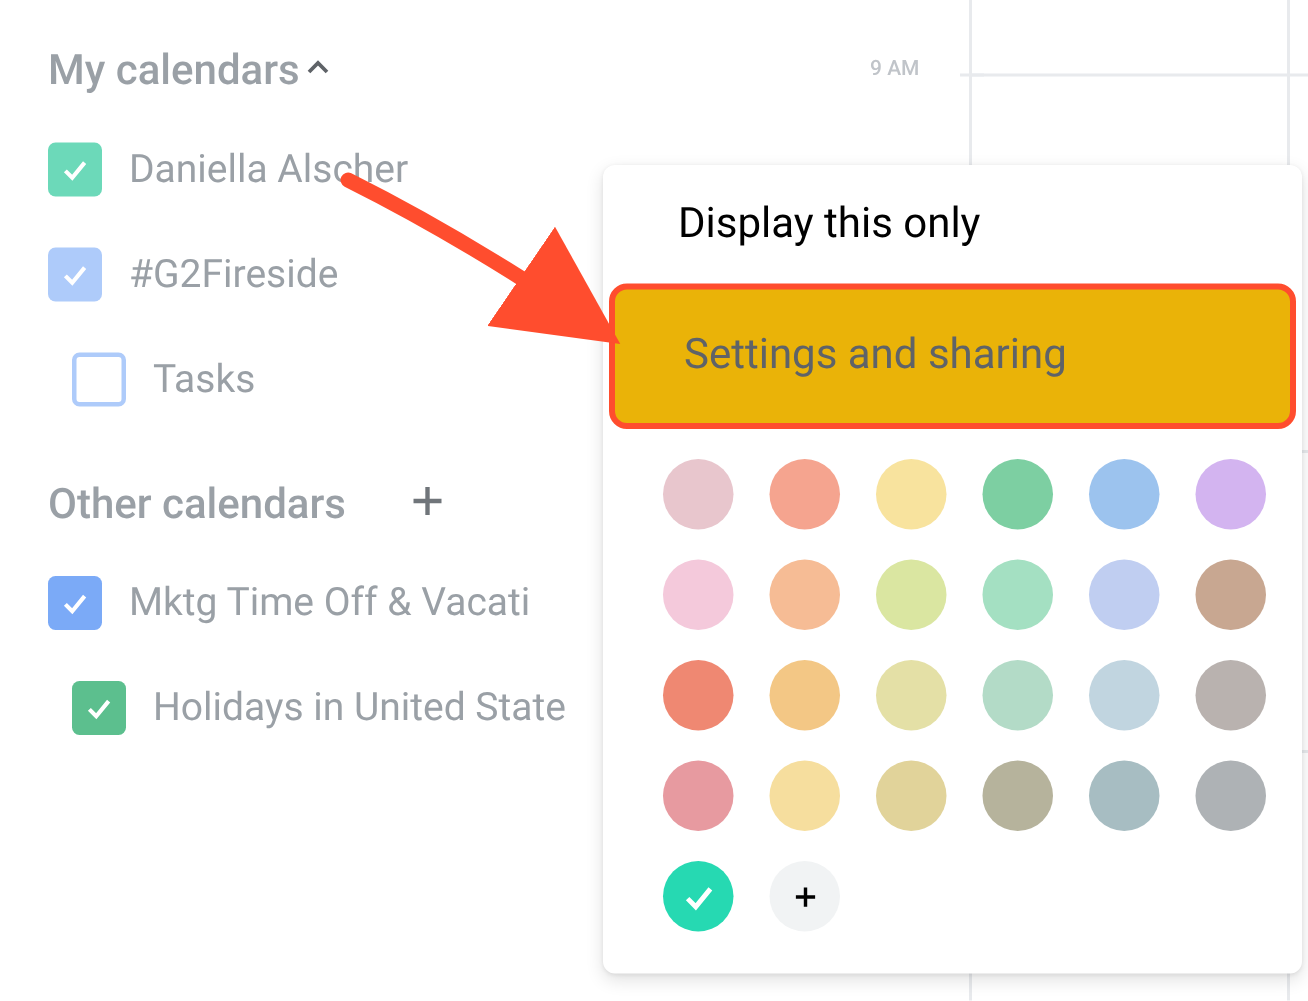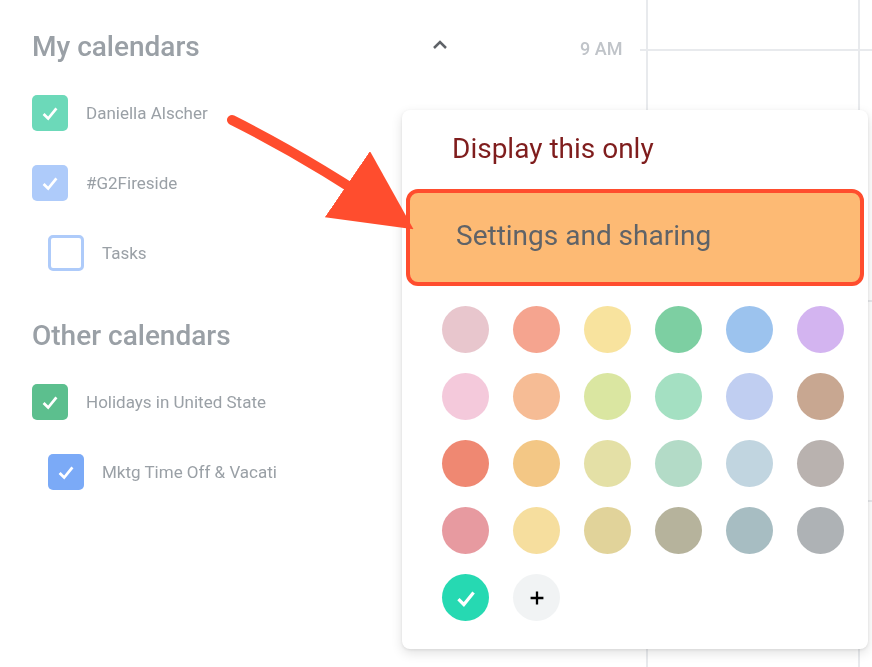--- a/index.html
+++ b/index.html
@@ -20,21 +20,21 @@
     .sidebar {
       position: absolute;
       left: 32px;
       top: 30px;
       width: 420px;
     }
 
     .section-header {
       display: flex;
       align-items: center;
-      justify-content: space-between;
+      justify-content: flex-start;
       margin-bottom: 32px;
     }
 
     .section-title {
       font-size: 28px;
       font-weight: 500;
       color: #9aa0a6;
     }
 
     .chevron {
@@ -86,21 +86,21 @@
 
     .checkmark {
       width: 22px;
       height: 22px;
       stroke: #fff;
       stroke-width: 3;
       fill: none;
     }
 
     .calendar-label {
-      font-size: 17px;
+      font-size: 26px;
       color: #9aa0a6;
       font-weight: 400;
       white-space: nowrap;
       overflow: hidden;
     }
 
     .other-section {
       margin-top: 40px;
       gap: 40px;
     }
@@ -111,21 +111,21 @@
       left: 558px;
       top: 0;
       bottom: 0;
       width: 100px;
     }
 
     .time-label {
       position: absolute;
       top: 38px;
       left: 22px;
-      font-size: 18px;
+      font-size: 14px;
       color: #c0c4c9;
       font-weight: 500;
     }
 
     .time-tick {
       position: absolute;
       top: 49px;
       left: 82px;
       width: 16px;
       height: 2px;
@@ -165,29 +165,29 @@
       top: 110px;
       width: 466px;
       background: #fff;
       border-radius: 8px;
       box-shadow: 0 4px 12px rgba(0,0,0,0.12), 0 1px 3px rgba(0,0,0,0.08);
       padding-bottom: 28px;
     }
 
     .popup-item {
       font-size: 28px;
-      color: #7f1d1d;
+      color: #000000;
       padding: 22px 36px 24px 50px;
       cursor: pointer;
       font-weight: 400;
     }
 
     .popup-item.highlighted {
       color: #5f6368;
-      background: #fdba74;
+      background: #eab308;
       border: 4px solid #ff4d2e;
       border-radius: 12px;
       margin: 0px 4px 0 4px;
       padding: 26px 36px 30px 46px;
     }
 
     .color-grid {
       padding: 20px 34px 0 40px;
       display: grid;
       grid-template-columns: repeat(6, 47px);
@@ -289,34 +289,34 @@
     <span class="section-title">Other calendars</span>
     <span>
       <svg class="plus-icon" viewBox="0 0 24 24">
           <path d="M12 4 L12 20 M4 12 L20 12" fill="none" stroke="currentColor" stroke-width="2.5"></path>
         </svg>
     </span>
   </div>
 
   <ul class="calendar-list" style="margin-top:32px">
     <li class="calendar-item">
+      <span class="checkbox" style="background:#7baaf7">
+        <svg class="checkmark" viewBox="0 0 24 24">
+            <path d="M5 13 L10 18 L19 7"></path>
+          </svg>
+      </span>
+      <span class="calendar-label">Mktg Time Off &amp; Vacati</span>
+    </li>
+    <li class="calendar-item">
       <span class="checkbox" style="background:#5cbf8e">
         <svg class="checkmark" viewBox="0 0 24 24">
             <path d="M5 13 L10 18 L19 7"></path>
           </svg>
       </span>
       <span class="calendar-label">Holidays in United State</span>
-    </li>
-    <li class="calendar-item">
-      <span class="checkbox" style="background:#7baaf7">
-        <svg class="checkmark" viewBox="0 0 24 24">
-            <path d="M5 13 L10 18 L19 7"></path>
-          </svg>
-      </span>
-      <span class="calendar-label">Mktg Time Off &amp; Vacati</span>
     </li>
   </ul>
 
 </div>
 
 <div class="popup">
   <div class="popup-item">Display this only</div>
   <div class="popup-item highlighted">Settings and sharing</div>
 
   <div class="color-grid" id="color-grid">

